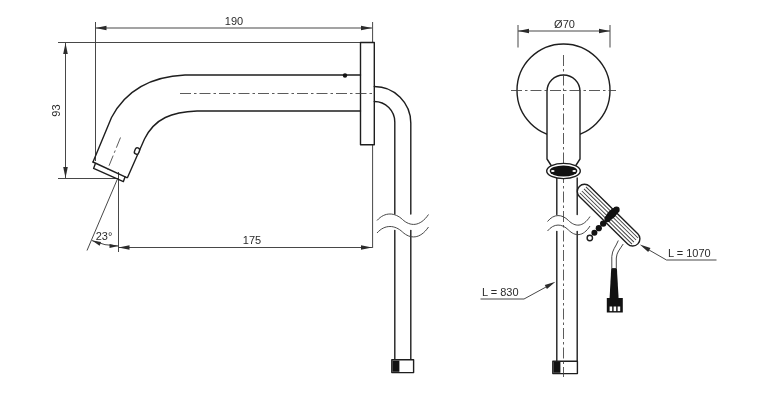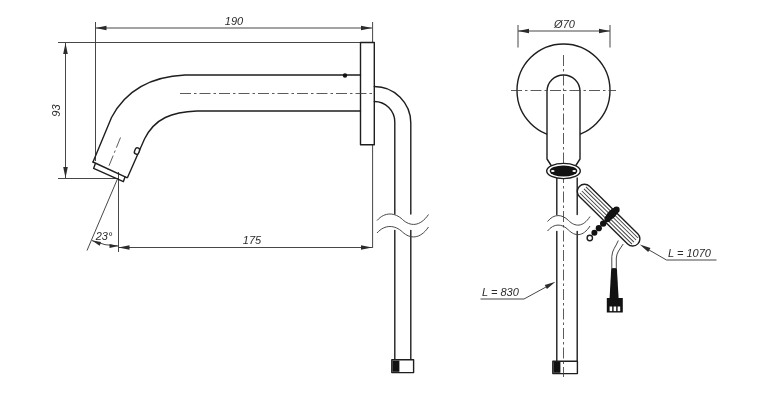--- a/index.html
+++ b/index.html
@@ -1,17 +1,17 @@
 <!DOCTYPE html>
 <html><head>
 <meta charset="utf-8">
 <style>
   html,body{margin:0;padding:0;background:#ffffff;}
   .frame{width:772px;height:400px;background:#ffffff;position:relative;overflow:hidden;
-         font-family:"Liberation Sans",sans-serif;font-style:italic;}
+         font-family:"Liberation Sans",sans-serif;}
   svg text{font-family:"Liberation Sans",sans-serif;font-size:11px;fill:#2b2b2b;}
   .obj {fill:none;stroke:#1e1e1e;stroke-width:1.4;stroke-linecap:round;stroke-linejoin:round;}
   .objf{fill:#ffffff;stroke:#1e1e1e;stroke-width:1.4;stroke-linejoin:round;}
   .thin{fill:none;stroke:#3d3d3d;stroke-width:0.95;}
   .cl  {fill:none;stroke:#3d3d3d;stroke-width:0.85;stroke-dasharray:11 3 2.5 3;}
   .ah  {fill:#2b2b2b;stroke:none;}
   .dark{fill:#121212;stroke:none;}
   .pin {fill:#ffffff;stroke:none;}
 </style>
 </head>

